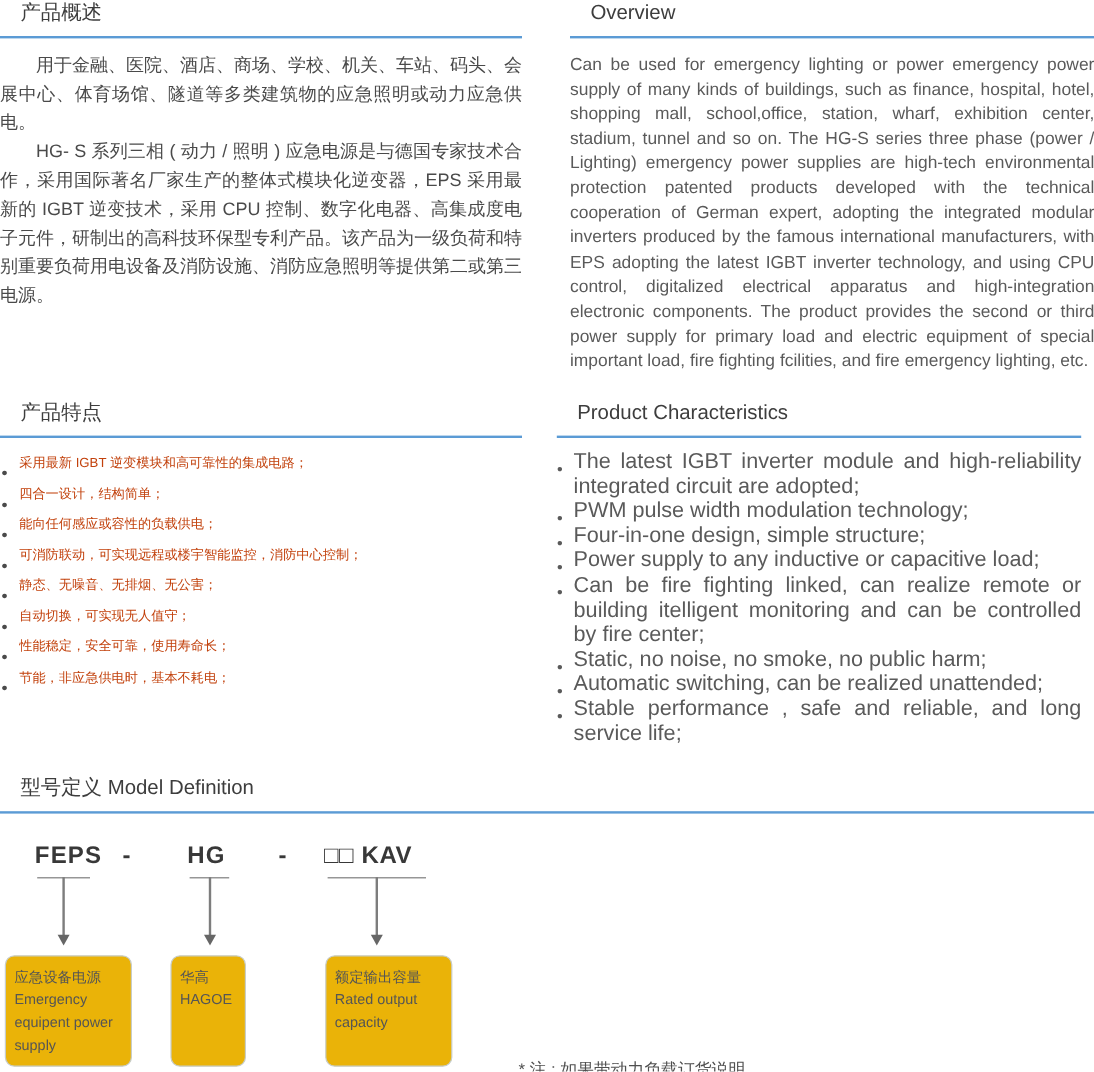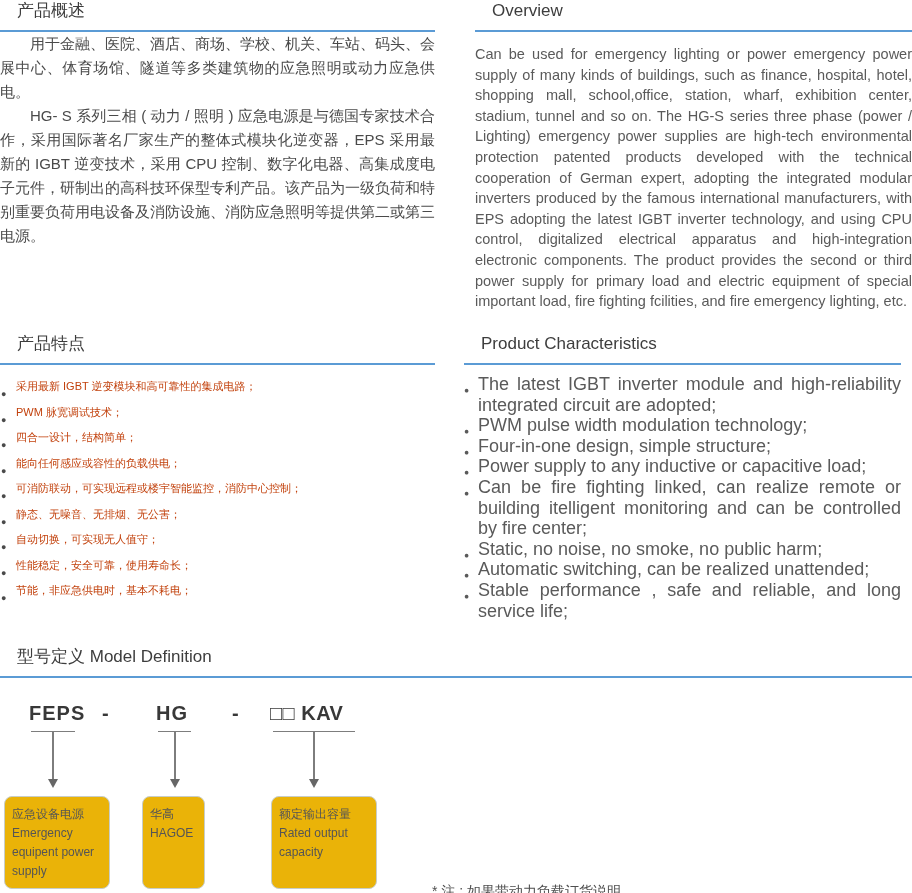--- a/index.html
+++ b/index.html
@@ -21,21 +21,21 @@
   h2.sec-title {
     margin: 0;
     font-size: 17px; line-height: 22px; font-weight: 400;
     color: #3d3d3d;
     padding-bottom: 8px;
     border-bottom: 2px solid #5b9bd5;
     padding-left: 17px;
   }
 
   
-  .cn-body { margin-top: 0; }
+  .cn-body { margin-top: 11px; }
   .cn-body p {
     margin: 0;
     font-size: 15px; line-height: 24px;
     color: #4a4a4a;
     text-align: justify;
     text-indent: 2em;
   }
 
   
   .en-body { margin-top: 12px; }
@@ -137,21 +137,20 @@
     <p>Can be used for emergency lighting or power emergency power supply of many kinds of buildings, such as finance, hospital, hotel, shopping mall, school,office, station, wharf, exhibition center, stadium, tunnel and so on. The HG-S series three phase (power / Lighting) emergency power supplies are high-tech environmental protection patented products developed with the technical cooperation of German expert, adopting the integrated modular inverters produced by the famous international manufacturers, with EPS adopting the latest IGBT inverter technology, and using CPU control, digitalized electrical apparatus and high-integration electronic components. The product provides the second or third power supply for primary load and electric equipment of special important load, fire fighting fcilities, and fire emergency lighting, etc.</p>
   </div>
 </div>
 
 <div class="section sec-features-cn">
   <h2 class="sec-title">产品特点</h2>
   <ul class="feat feat-cn">
 
       <li>采用最新 IGBT 逆变模块和高可靠性的集成电路；</li>
 
-      <li>PWM 脉宽调试技术；</li>
 
       <li>四合一设计，结构简单；</li>
 
       <li>能向任何感应或容性的负载供电；</li>
 
       <li>可消防联动，可实现远程或楼宇智能监控，消防中心控制；</li>
 
       <li>静态、无噪音、无排烟、无公害；</li>
 
       <li>自动切换，可实现无人值守；</li>

